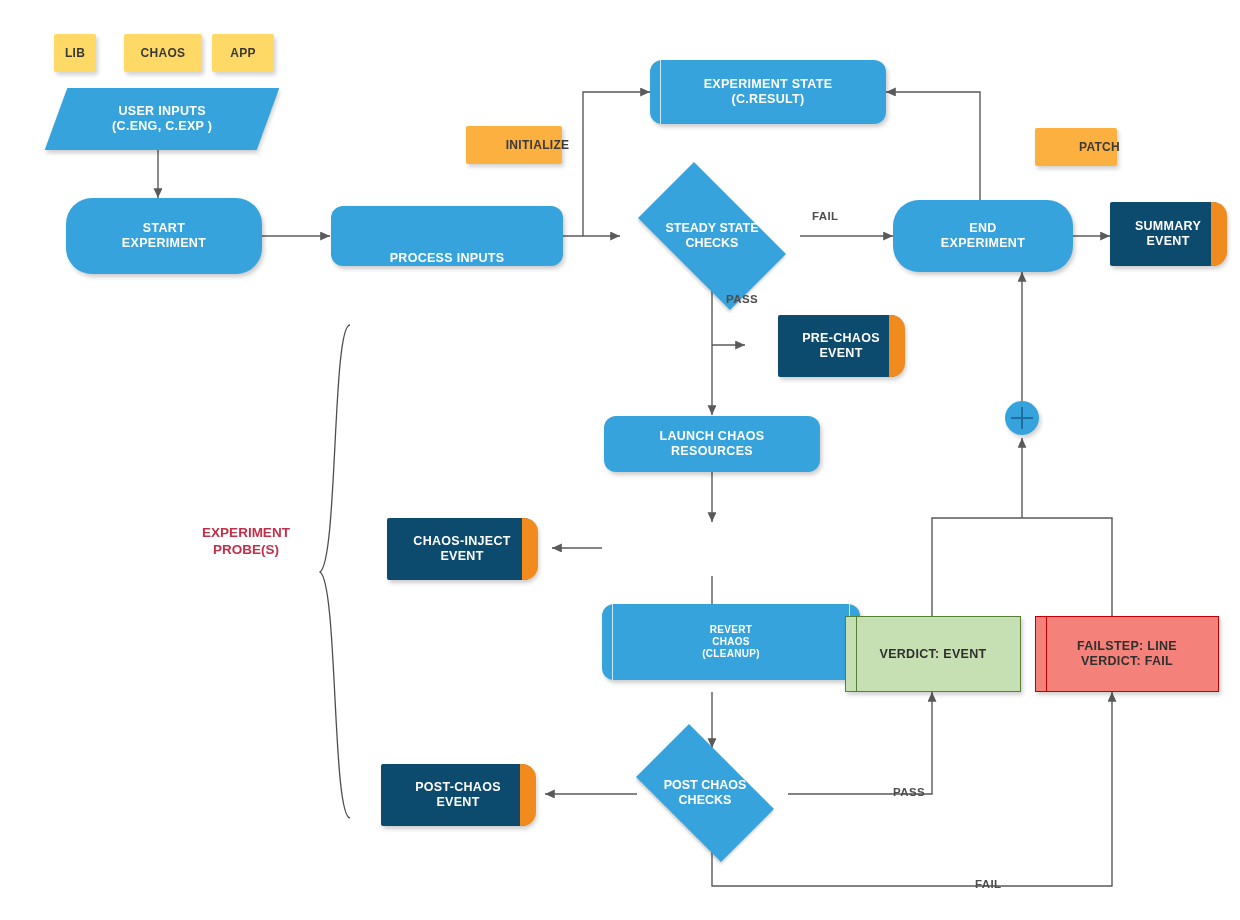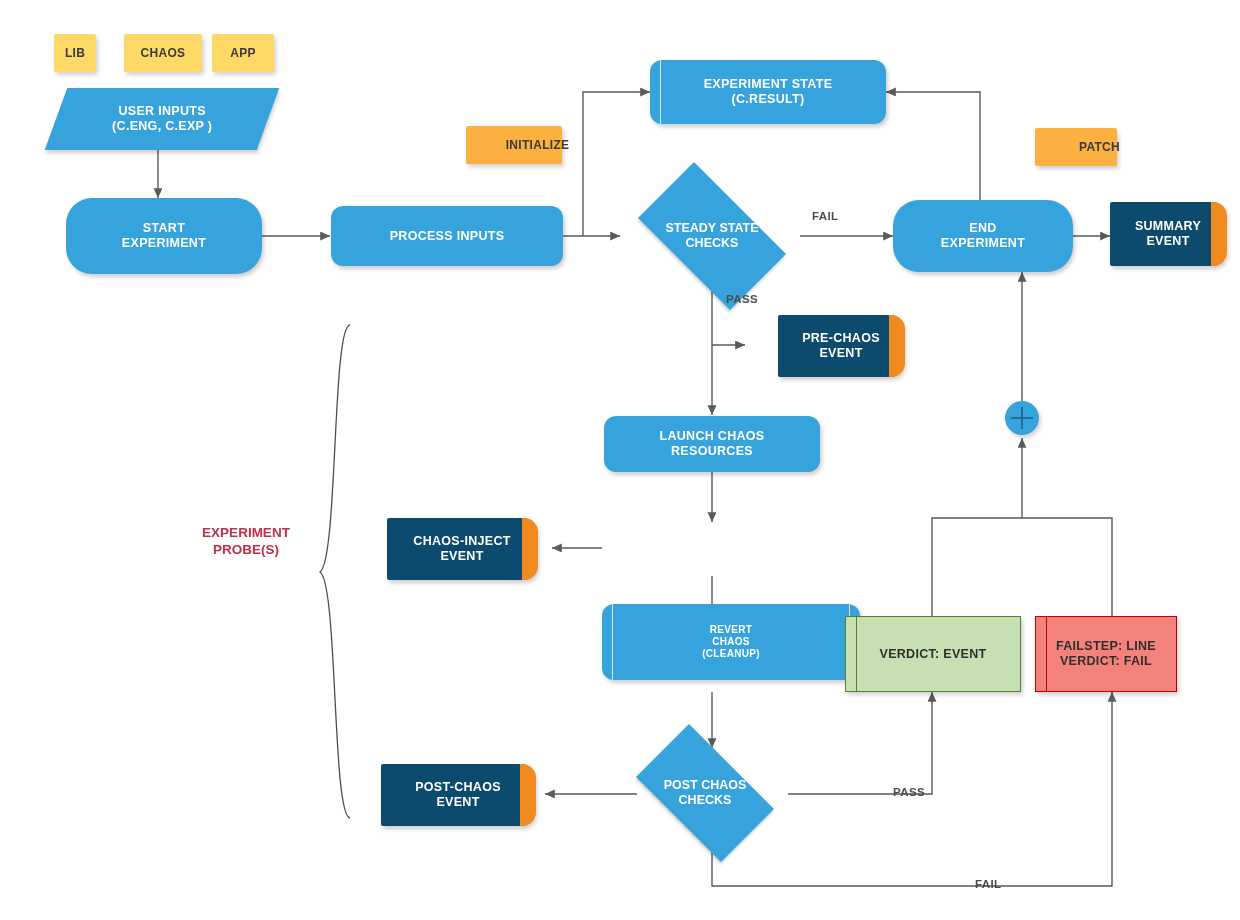--- a/index.html
+++ b/index.html
@@ -253,21 +253,21 @@
   <div class="node parallel" style="left:56px; top:88px; width:212px; height:62px; font-size:12.5px; white-space:pre;">
     <span>USER INPUTS
 (C.ENG, C.EXP )</span>
   </div>
 
   <div class="node blue round" style="left:66px; top:198px; width:196px; height:76px; font-size:12.5px; white-space:pre;">
     <span>START
 EXPERIMENT</span>
   </div>
 
-  <div class="node blue rect" style="left:331px; top:206px; width:232px; height:60px; font-size:12.5px;">
+  <div class="node blue rect" style="left:331px; top:206px; width:232px; height:60px; font-size:12.5px;align-items:flex-end;">
     <span>PROCESS INPUTS</span>
   </div>
 
   <div class="node orangepill" style="left:466px; top:126px; width:96px; height:38px; font-size:12px;">
     <span>INITIALIZE</span>
   </div>
 
   <div class="node blue rect striped-left" style="left:650px; top:60px; width:236px; height:64px; font-size:12.5px; white-space:pre; position:absolute;">
     <span>EXPERIMENT STATE
 (C.RESULT)</span>
@@ -312,21 +312,21 @@
   <div class="node blue rect striped-left striped-right" style="left:602px; top:604px; width:258px; height:76px; font-size:10px; white-space:pre; position:absolute;">
     <span>REVERT
 CHAOS
 (CLEANUP)</span>
   </div>
 
   <div class="node green greenbar" style="left:845px; top:616px; width:176px; height:76px; font-size:12.5px; position:absolute;">
     <span>VERDICT: EVENT</span>
   </div>
 
-  <div class="node red redbar" style="left:1035px; top:616px; width:142px; height:76px; font-size:12.5px; white-space:pre; position:absolute;">
+  <div class="node red redbar" style="left:1035px; top:616px; width:184px; height:76px; font-size:12.5px; white-space:pre; position:absolute;">
     <span>FAILSTEP: LINE
 VERDICT: FAIL</span>
   </div>
 
   <div class="diamond" style="left:620px; top:740px; width:170px; height:106px;">
     <div class="dshape"></div>
     <div class="dlabel" style="white-space:pre;">POST CHAOS
 CHECKS</div>
   </div>
 

